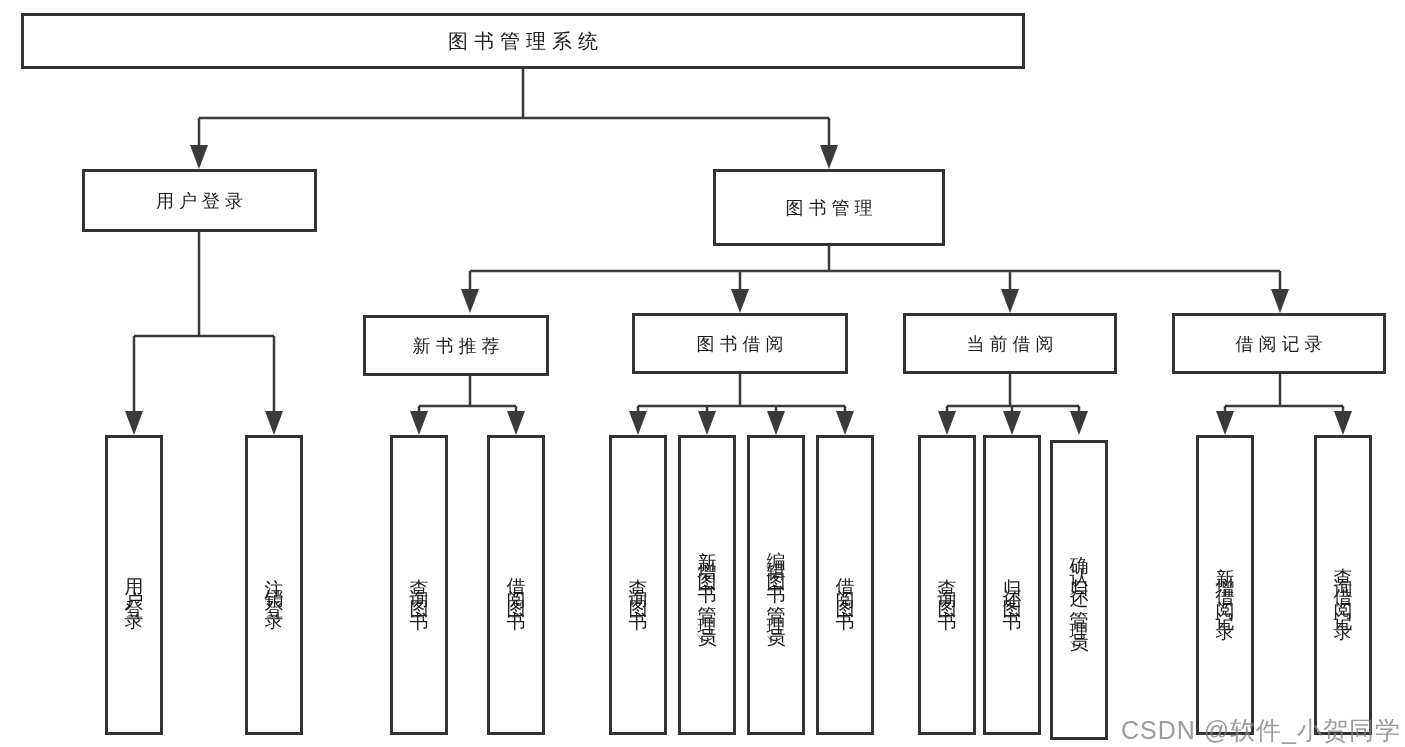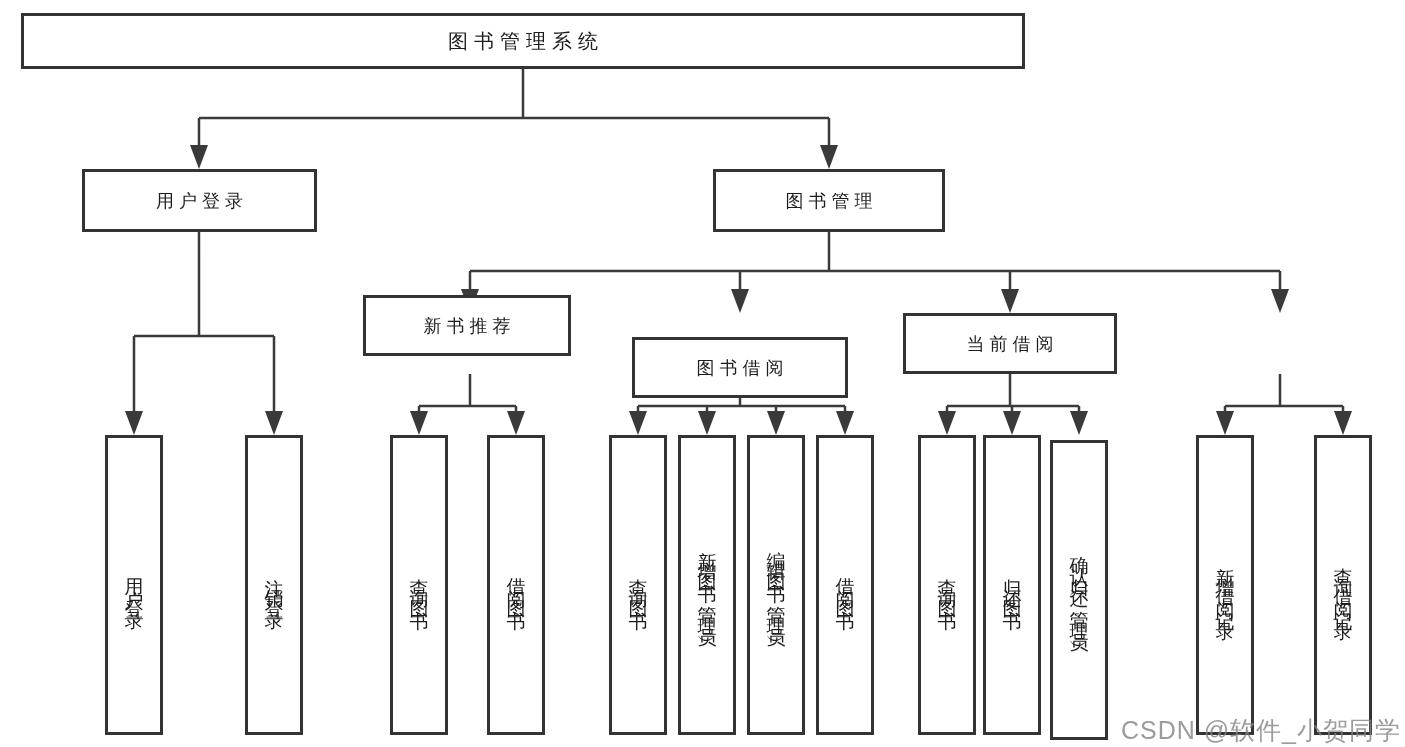--- a/index.html
+++ b/index.html
@@ -82,25 +82,26 @@
       <polygon points="1003,411 1021,411 1012,435"></polygon>
       <polygon points="1070,411 1088,411 1079,435"></polygon>
       <polygon points="1216,411 1234,411 1225,435"></polygon>
       <polygon points="1334,411 1352,411 1343,435"></polygon>
     </g>
   </svg>
 
   <div class="node title-node" style="left:21px; top:13px; width:1004px; height:56px;">图书管理系统</div>
 
   <div class="node h-node" style="left:82px; top:169px; width:235px; height:63px;">用户登录</div>
-  <div class="node h-node" style="left:713px; top:169px; width:232px; height:63px;">图书管理</div>
+  <div class="node h-node" style="left:713px; top:169px; width:232px; height:77px;">图书管理</div>
 
-  <div class="node h-node" style="left:363px; top:295px; width:208px; height:61px;">新书推荐</div>
-  <div class="node h-node" style="left:632px; top:313px; width:216px; height:61px;margin-top:24px;">图书借阅</div>
+  <div class="node h-node" style="left:363px; top:315px; width:186px; height:61px;">新书推荐</div>
+  <div class="node h-node" style="left:632px; top:313px; width:216px; height:61px;">图书借阅</div>
   <div class="node h-node" style="left:903px; top:313px; width:214px; height:61px;">当前借阅</div>
+  <div class="node h-node" style="left:1172px; top:313px; width:214px; height:61px;">借阅记录</div>
 
   <div class="node leaf" style="left:105px; top:435px; width:58px; height:300px;">用户登录</div>
   <div class="node leaf" style="left:245px; top:435px; width:58px; height:300px;">注销登录</div>
 
   <div class="node leaf" style="left:390px; top:435px; width:58px; height:300px;">查询图书</div>
   <div class="node leaf" style="left:487px; top:435px; width:58px; height:300px;">借阅图书</div>
 
   <div class="node leaf" style="left:609px; top:435px; width:58px; height:300px;">查询图书</div>
   <div class="node leaf" style="left:678px; top:435px; width:58px; height:300px;">新增图书（管理员）</div>
   <div class="node leaf" style="left:747px; top:435px; width:58px; height:300px;">编辑图书（管理员）</div>

